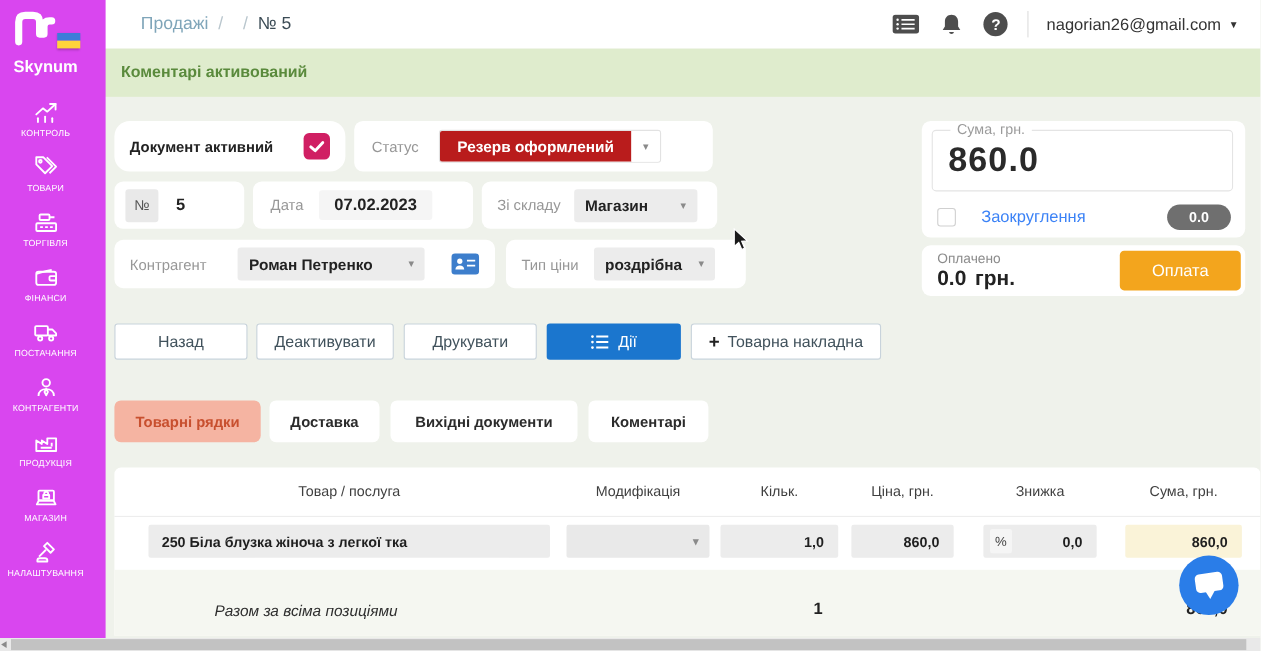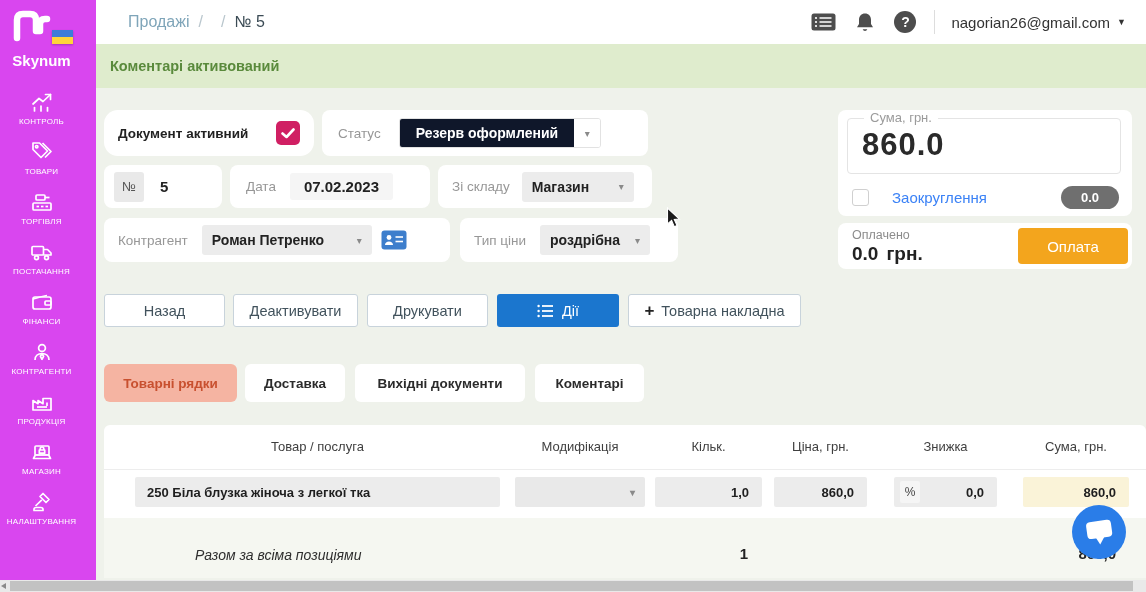--- a/index.html
+++ b/index.html
@@ -43,34 +43,34 @@
   .dropdown { display:inline-flex; align-items:center; justify-content:space-between; background:#ECECEC; border-radius:3px; height:30px; padding:0 10px; cursor:pointer; }
   .dropdown .dval { font-weight:700; font-size:14px; color:#222; white-space:nowrap; }
   .caret { color:#8a8a8a; font-size:10px; }
 
   .card-active { left:21px; top:22px; width:210px; height:46px; padding:0 14px; justify-content:space-between;border-radius:14px; }
   .card-active .doc-lbl { font-weight:700; font-size:13.5px; color:#222; }
   .chk-pink { width:24px; height:24px; background:#D01F63; border-radius:5px; display:flex; align-items:center; justify-content:center; cursor:pointer; }
 
   .card-status { left:239px; top:22px; width:326px; height:46px; padding:0 16px; }
   .status-control { display:flex; border:1px solid #e2e2e2; border-radius:3px; overflow:hidden; height:30px; margin-left:18px; cursor:pointer; }
-  .status-badge { background:#0f172a; color:#fff; font-weight:700; font-size:14px; padding:0 16px; display:flex; align-items:center; white-space:nowrap; }
+  .status-badge { background:#b91c1c; color:#fff; font-weight:700; font-size:14px; padding:0 16px; display:flex; align-items:center; white-space:nowrap; }
   .status-caret { width:26px; display:flex; align-items:center; justify-content:center; background:#fff; }
 
   .card-num { left:21px; top:77px; width:118px; height:43px; padding-left:10px; }
   .num-box { width:30px; height:30px; background:#E9E9E9; border-radius:3px; display:flex; align-items:center; justify-content:center; color:#555; font-size:13px; }
   .num-val { margin-left:16px; font-weight:700; font-size:15px; color:#222; }
 
   .card-date { left:147px; top:77px; width:200px; height:43px; padding-left:16px; }
   .date-val { margin-left:14px; background:#F5F5F5; border-radius:3px; padding:5px 14px; font-weight:700; font-size:15px; color:#222; cursor:text; }
 
   .card-wh { left:355px; top:77px; width:214px; height:43px; padding-left:14px; justify-content:flex-start; }
   .card-wh .dropdown { margin-left:12px; width:112px; }
 
-  .card-cp { left:21px; top:130px; width:346px; height:44px; padding:0 14px; }
+  .card-cp { left:21px; top:130px; width:346px; height:44px; padding:0 14px;justify-content:space-between; }
   .card-cp .dropdown { margin-left:14px; width:170px; }
   .contact-btn { margin-left:9px; cursor:pointer; display:flex; }
 
   .card-pt { left:377px; top:130px; width:218px; height:44px; padding:0 14px; }
   .card-pt .dropdown { margin-left:14px; width:110px; }
 
   
   .sum-card { left:755px; top:22px; width:294px; height:106px; display:block; }
   .sum-box { position:absolute; left:9px; top:8px; width:274px; height:56px; border:1px solid #e4e4e4; border-radius:4px; }
   .sum-legend { position:absolute; left:16px; top:-9px; background:#fff; padding:0 6px; color:#9b9b9b; font-size:13px; }
@@ -184,37 +184,37 @@
               <line x1="11" y1="16.5" x2="13.5" y2="16.5"></line>
               <line x1="15.5" y1="16.5" x2="18" y2="16.5"></line>
               <line x1="15" y1="7.5" x2="19.5" y2="7.5"></line>
           </svg>
           </span>
         <span class="nav-label">ТОРГІВЛЯ</span>
       </div>
       <div class="nav-item">
         <span>
           <svg width="24" height="24" viewBox="0 0 24 24" fill="none" stroke="#fff" stroke-width="1.7" stroke-linejoin="round">
+            <rect x="3" y="7" width="18" height="12" rx="2"></rect>
+              <path d="M3 9 c5-1.5 10-3 14-3.5"></path>
+              <rect x="15" y="11" width="6" height="4" rx="1"></rect>
+          </svg>
+          </span>
+        <span class="nav-label">ФІНАНСИ</span>
+      </div>
+      <div class="nav-item">
+        <span>
+          <svg width="24" height="24" viewBox="0 0 24 24" fill="none" stroke="#fff" stroke-width="1.7" stroke-linejoin="round">
             <rect x="2" y="6.5" width="11.5" height="8.5" rx="1"></rect>
               <path d="M13.5 9.5 h4 l3.5 3.5 v2 h-7.5"></path>
             <circle cx="6.5" cy="17.8" r="1.9"></circle>
               <circle cx="16.5" cy="17.8" r="1.9"></circle>
           </svg>
           </span>
         <span class="nav-label">ПОСТАЧАННЯ</span>
-      </div>
-      <div class="nav-item">
-        <span>
-          <svg width="24" height="24" viewBox="0 0 24 24" fill="none" stroke="#fff" stroke-width="1.7" stroke-linejoin="round">
-            <rect x="3" y="7" width="18" height="12" rx="2"></rect>
-              <path d="M3 9 c5-1.5 10-3 14-3.5"></path>
-              <rect x="15" y="11" width="6" height="4" rx="1"></rect>
-          </svg>
-          </span>
-        <span class="nav-label">ФІНАНСИ</span>
       </div>
       <div class="nav-item">
         <span>
           <svg width="24" height="24" viewBox="0 0 24 24" fill="none" stroke="#fff" stroke-width="1.7" stroke-linejoin="round">
             <circle cx="12" cy="8" r="3.4"></circle>
               <path d="M5 20 c0-4.2 3.1-6.3 7-6.3 s7 2.1 7 6.3"></path>
               <path d="M12 13.7 l1.6 2.6 -1.6 3 -1.6-3 z"></path>
           </svg>
           </span>
         <span class="nav-label">КОНТРАГЕНТИ</span>

